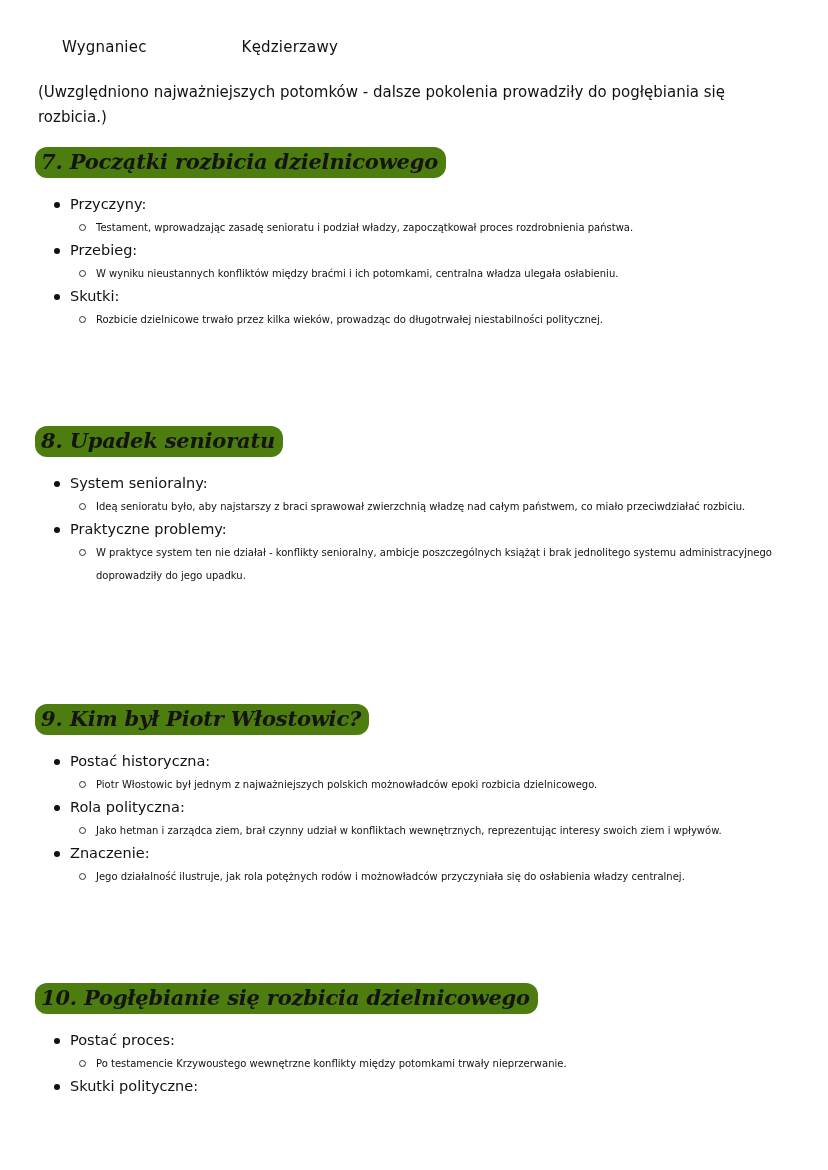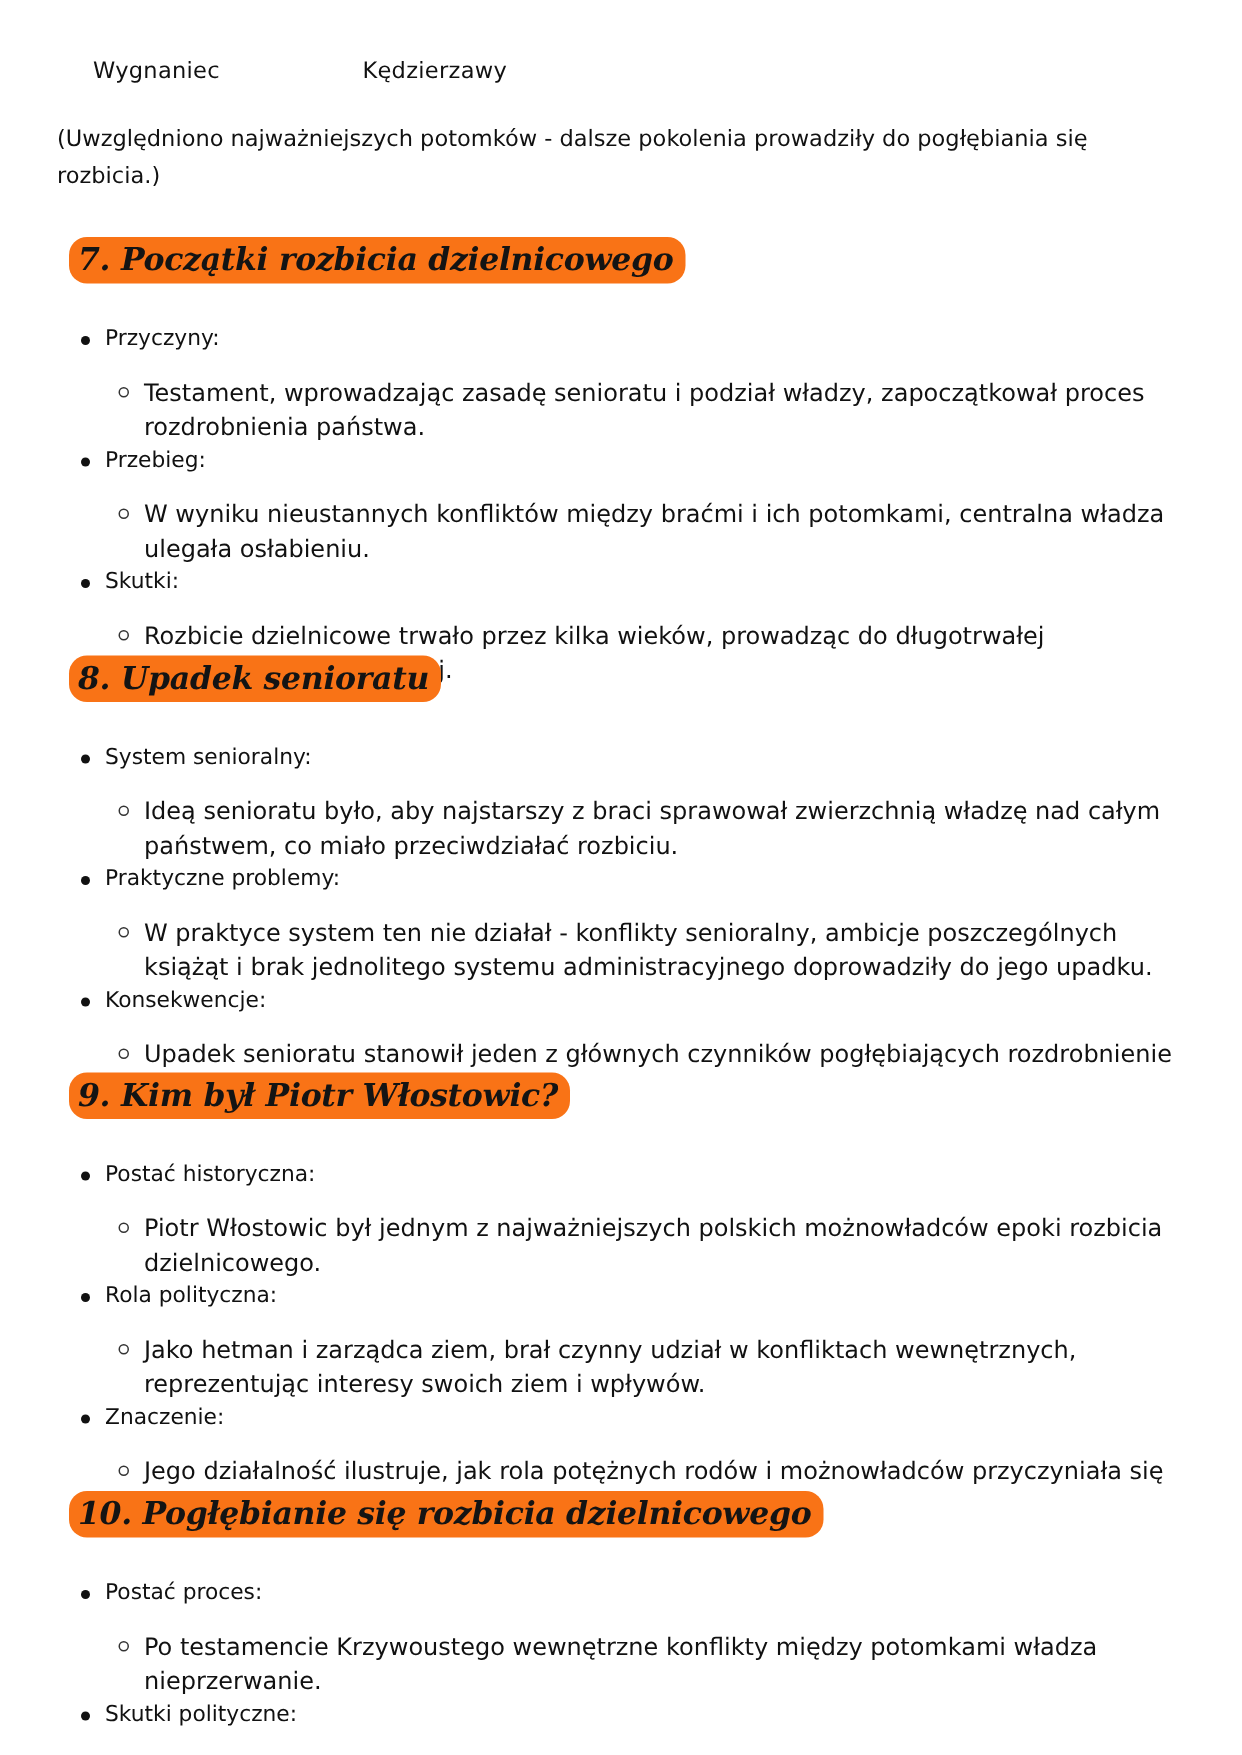--- a/index.html
+++ b/index.html
@@ -38,30 +38,30 @@
       font-size: 15px;
       line-height: 25px;
     }
     .section {
       position: absolute;
       left: 34px;
       width: 760px;
     }
     .heading {
       display: inline-block;
-      background: #f97316;
+      background: #4d7c0f;
       border-radius: 12px;
       padding: 2px 8px 4px 6px;
       font-family: "DejaVu Serif", serif;
       font-style: italic;
       font-weight: bold;
       font-size: 21px;
       color: #141414;
       letter-spacing: -0.2px;
-      margin: 12px;
+      margin: 1px;
     }
     ul.l1 {
       list-style: none;
       margin: 14px 0 0 0;
       padding: 0 0 0 18px;
     }
     ul.l1 > li {
       position: relative;
       padding-left: 18px;
       font-size: 14.5px;
@@ -78,23 +78,22 @@
       background: #111;
     }
     ul.l2 {
       list-style: none;
       margin: 0;
       padding: 0 0 0 8px;
     }
     ul.l2 > li {
       position: relative;
       padding-left: 18px;
-      font-size: 16px;
+      font-size: 10px;
       line-height: 23px;
-      margin-top: 12px;
     }
     ul.l2 > li::before {
       content: "";
       position: absolute;
       left: 1px;
       top: 8px;
       width: 5px;
       height: 5px;
       border-radius: 50%;
       border: 1px solid #333;
@@ -145,26 +144,20 @@
         <ul class="l2">
             <li>Ideą senioratu było, aby najstarszy z braci sprawował zwierzchnią władzę nad całym państwem, co miało przeciwdziałać rozbiciu.</li>
           </ul>
       </li>
       <li>
         <span>Praktyczne problemy:</span>
         <ul class="l2">
             <li>W praktyce system ten nie działał - konflikty senioralny, ambicje poszczególnych książąt i brak jednolitego systemu administracyjnego doprowadziły do jego upadku.</li>
           </ul>
       </li>
-      <li>
-        <span>Konsekwencje:</span>
-        <ul class="l2">
-            <li>Upadek senioratu stanowił jeden z głównych czynników pogłębiających rozdrobnienie państwa.</li>
-          </ul>
-      </li>
     </ul>
   </div>
 
   <div class="section" style="top:703px;">
     <h2 class="heading">9. Kim był Piotr Włostowic?</h2>
     <ul class="l1">
       <li>
         <span>Postać historyczna:</span>
         <ul class="l2">
             <li>Piotr Włostowic był jednym z najważniejszych polskich możnowładców epoki rozbicia dzielnicowego.</li>
@@ -184,21 +177,21 @@
       </li>
     </ul>
   </div>
 
   <div class="section" style="top:982px;">
     <h2 class="heading">10. Pogłębianie się rozbicia dzielnicowego</h2>
     <ul class="l1">
       <li>
         <span>Postać proces:</span>
         <ul class="l2">
-            <li>Po testamencie Krzywoustego wewnętrzne konflikty między potomkami władza nieprzerwanie.</li>
+            <li>Po testamencie Krzywoustego wewnętrzne konflikty między potomkami trwały nieprzerwanie.</li>
           </ul>
       </li>
       <li>
         <span>Skutki polityczne:</span>
       </li>
     </ul>
   </div>
 
 </div>
 

